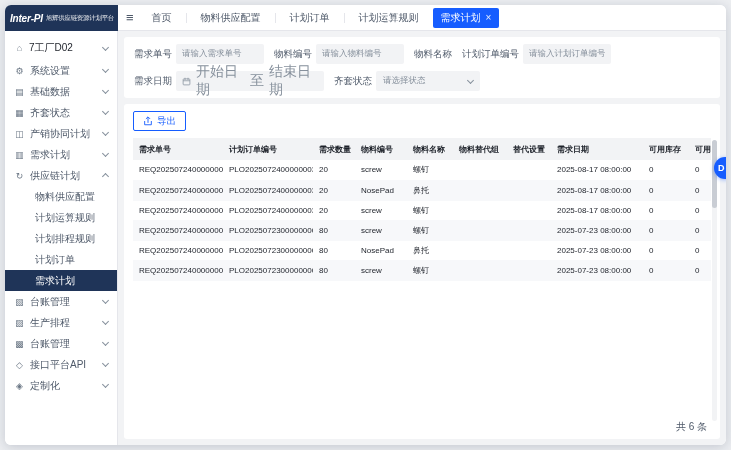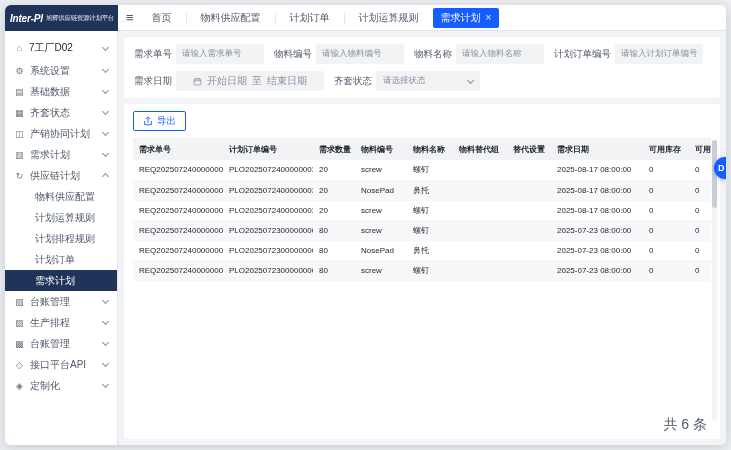--- a/index.html
+++ b/index.html
@@ -48,42 +48,42 @@
           flex-direction:column; position:relative; }
   .filter-card { background:#fff; border-radius:3px; padding:7px 10px; flex-shrink:0; }
   .frow { display:flex; align-items:center; gap:10px; }
   .frow + .frow { margin-top:7px; }
   .ffield { display:flex; align-items:center; gap:4px; }
   .flabel { font-size:9.5px; color:#4e5969; white-space:nowrap; }
   .finput { width:88px; height:20px; background:#f2f3f5; border:none; border-radius:2px;
             padding:0 6px; font-size:8.5px; color:#1d2129; font-family:Liberation Mono, monospace; }
   .finput::placeholder { color:#86909c; }
   .daterange { width:148px; height:20px; background:#f2f3f5; border-radius:2px; display:flex;
-               align-items:center; gap:5px; padding:0 6px; font-size:10px; color:#86909c; cursor:pointer;justify-content:center; }
+               align-items:center; gap:5px; padding:0 6px; font-size:14px; color:#86909c; cursor:pointer;justify-content:center; }
   .fselect { width:104px; height:20px; background:#f2f3f5; border-radius:2px; display:flex;
              align-items:center; justify-content:space-between; padding:0 7px; font-size:8.5px;
              color:#86909c; cursor:pointer; }
 
   .table-card { background:#fff; border-radius:3px; margin-top:6px; flex:1; min-height:0;
                 padding:7px 9px; position:relative; overflow:hidden; display:flex; flex-direction:column; }
   .export-btn { display:inline-flex; align-items:center; gap:4px; height:20px; padding:0 9px;
                 background:#fff; border:1px solid #165dff; color:#165dff; border-radius:2px;
                 font-size:9.5px; font-family:inherit; cursor:pointer; width:fit-content; }
   .table-wrap { margin-top:7px; flex:1; overflow:hidden; }
   table { border-collapse:collapse; table-layout:fixed; width:596px; }
   th { background:#f2f3f5; color:#1d2129; font-weight:bold; font-size:8px; text-align:left;
        height:22px; padding:0 6px; white-space:nowrap; overflow:hidden; }
   td { font-size:8px; color:#1d2129; height:20px; padding:0 6px; white-space:nowrap;
        overflow:hidden; border-bottom:1px solid #f7f8fa; }
   tbody tr.alt { background:#f7f8fa; }
 
   .vscroll { position:absolute; right:3px; top:36px; bottom:18px; width:5px;
              background:#f2f3f5; border-radius:3px; }
   .vthumb { position:absolute; top:0; left:0; width:5px; height:68px; background:#c9cdd4; border-radius:3px; }
-  .total { position:absolute; right:13px; bottom:5px; font-size:14px; color:#4e5969; }
+  .total { position:absolute; right:13px; bottom:5px; font-size:10px; color:#4e5969; }
 
   .float-btn { position:absolute; right:-10px; top:152px; width:22px; height:22px; border-radius:50%;
                background:#165dff; color:#fff; font-size:9px; font-weight:bold; display:flex;
                align-items:center; padding-left:4px; cursor:pointer; box-shadow:0 1px 4px rgba(22,93,255,.4); }
 
   .icon-svg { display:inline-flex; align-items:center; }
 </style>
 </head>
 <body>
 
@@ -222,21 +222,20 @@
           <div class="ffield">
             <span class="flabel">需求单号</span>
             <input class="finput" placeholder="请输入需求单号" style="">
           </div>
           <div class="ffield">
             <span class="flabel">物料编号</span>
             <input class="finput" placeholder="请输入物料编号" style="">
           </div>
           <div class="ffield">
             <span class="flabel">物料名称</span>
-            <input class="finput" placeholder="请输入物料名称" style="">
           </div>
           <div class="ffield">
             <span class="flabel">计划订单编号</span>
             <input class="finput" placeholder="请输入计划订单编号" style="">
           </div>
         </div>
         <div class="frow">
           <div class="ffield">
             <span class="flabel">需求日期</span>
             <div class="daterange">

